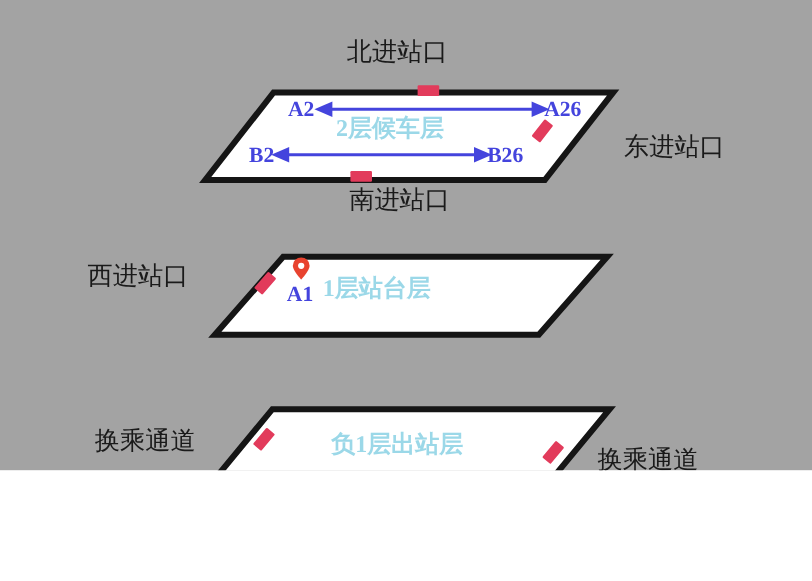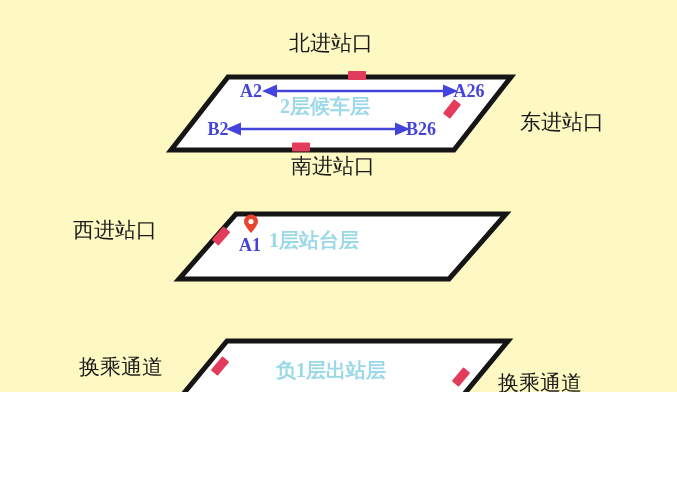--- a/index.html
+++ b/index.html
@@ -4,21 +4,21 @@
 <style>
   html, body {
     margin: 0;
     padding: 0;
     background: #ffffff;
   }
   #stage {
     position: relative;
     width: 677px;
     height: 392px;
-    background: #fef9c3;
+    background: #a3a3a3;
     overflow: hidden;
   }
   svg text {
     font-family: "Liberation Serif", "DejaVu Serif", serif;
   }
   .label-black {
     fill: #1a1a1a;
     font-size: 21px;
   }
   .label-floor {

